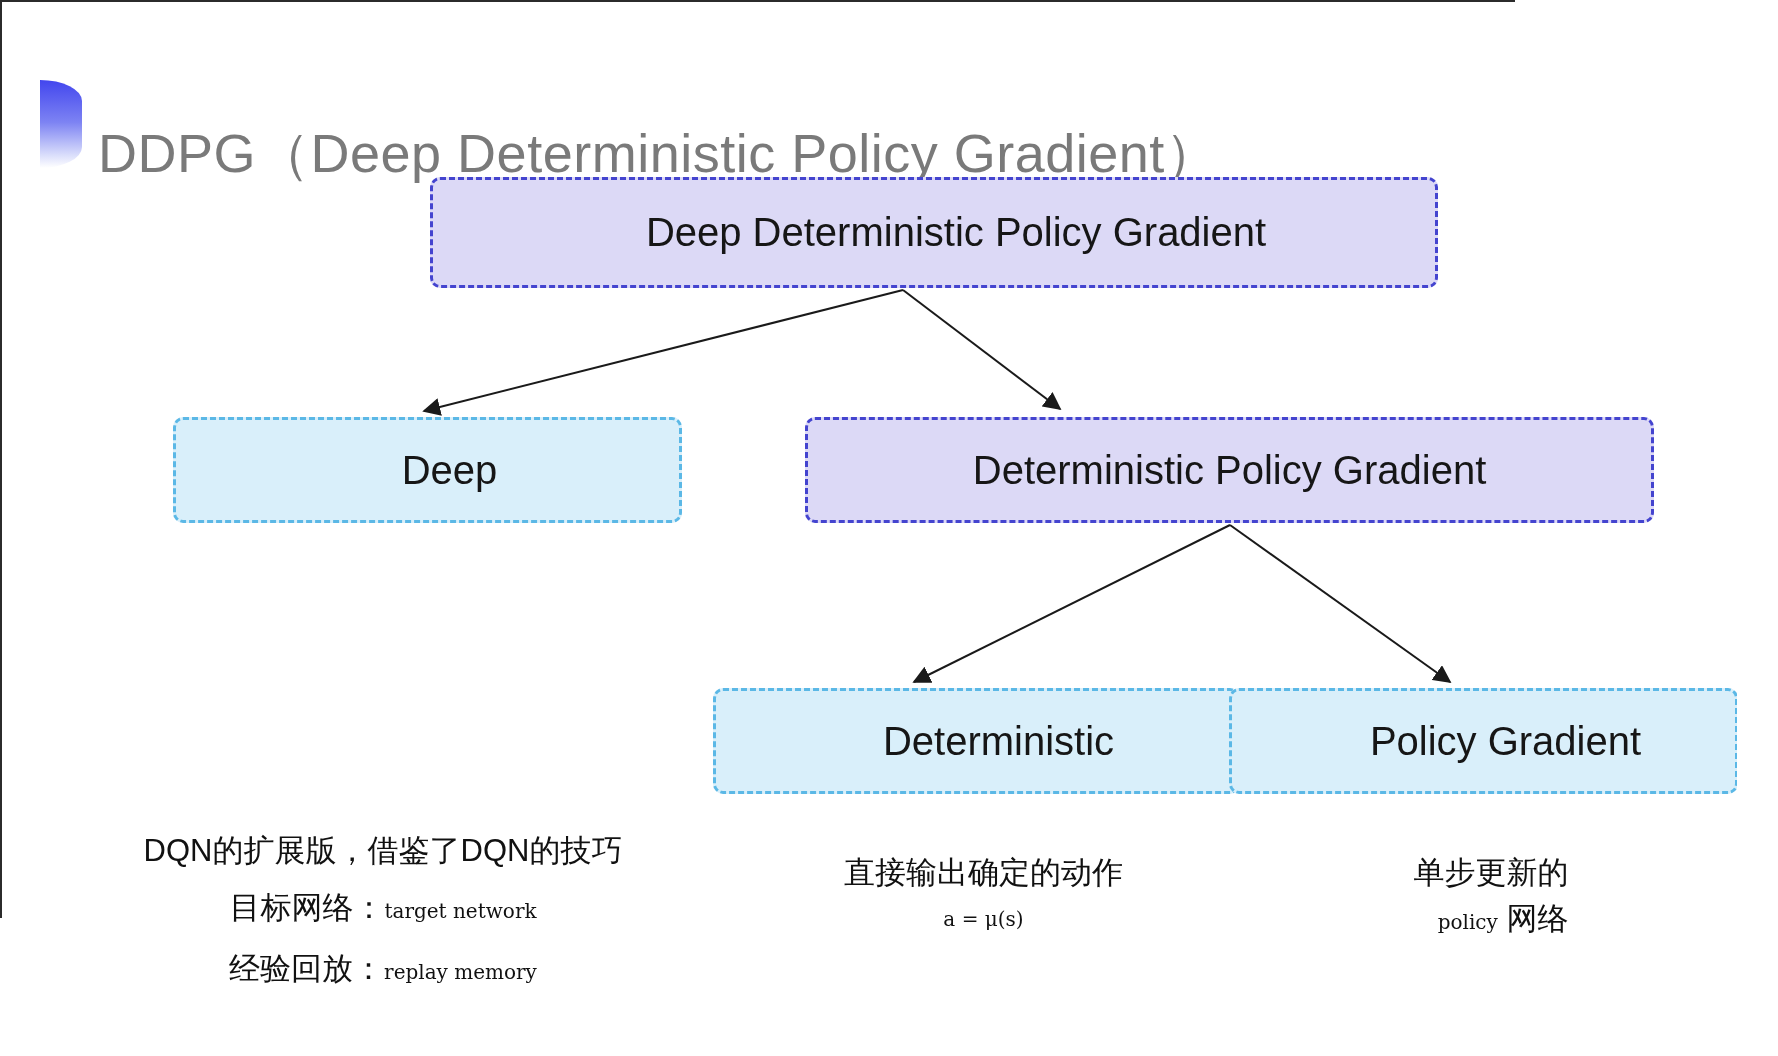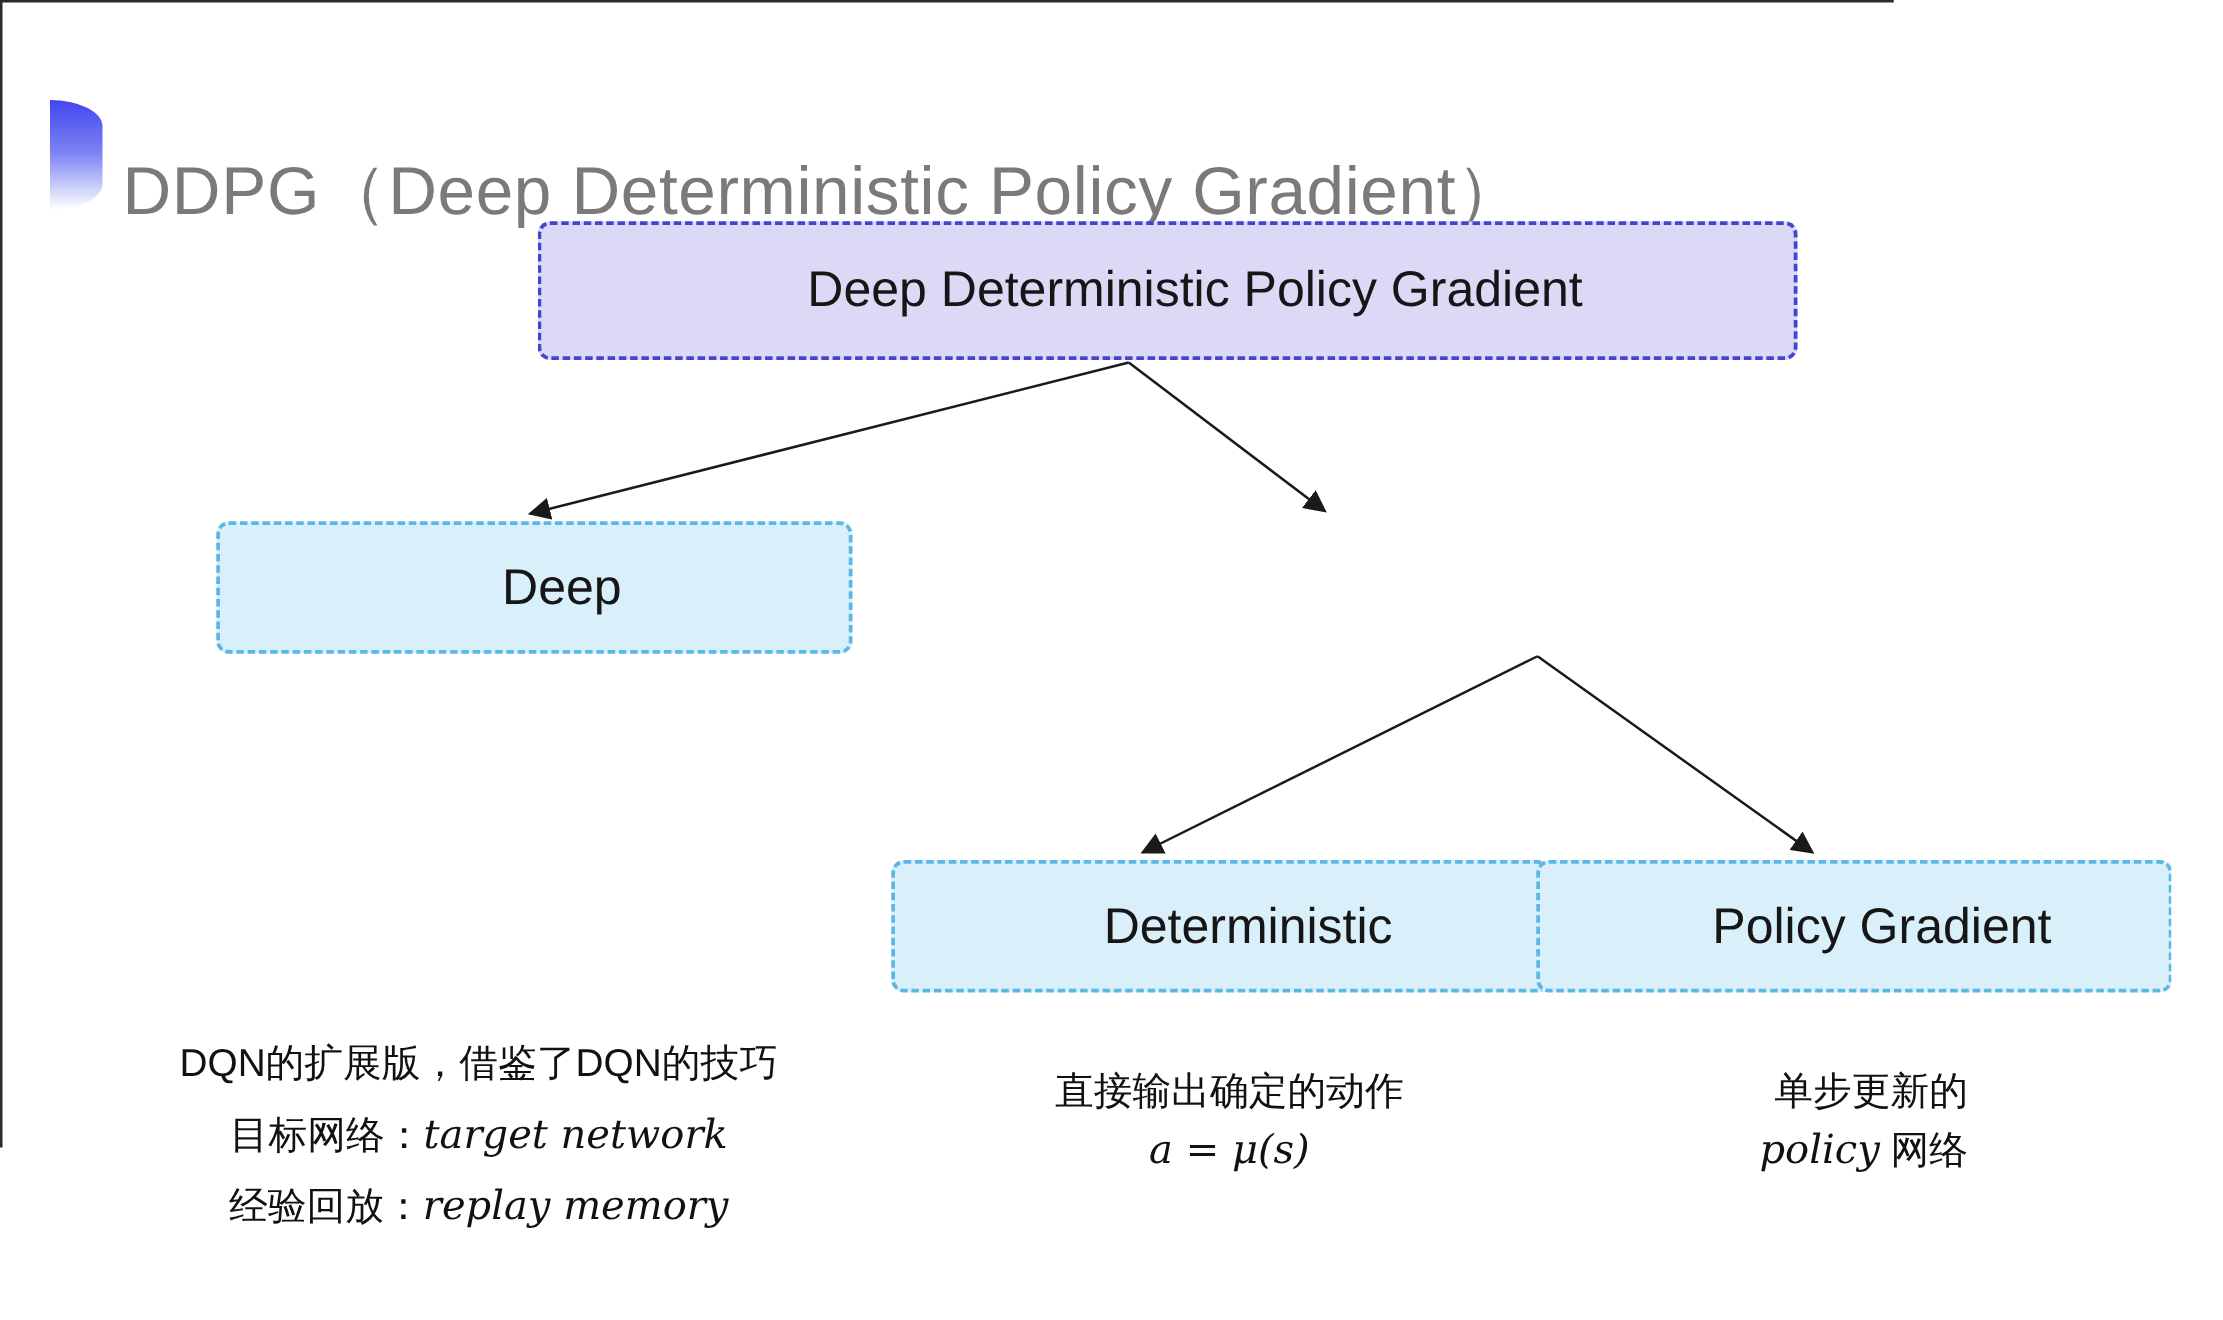--- a/index.html
+++ b/index.html
@@ -48,21 +48,21 @@
   }
   .note .ln{display:block;}
   .note-deep{left:383px;top:822px;}
   .note-deep .ln{line-height:57px;}
   .note-det{left:975px;top:850px;}
   .note-det .ln{line-height:46px;margin-left:17px;}
   .note-pg{left:1491px;top:850px;}
   .note-pg .ln{line-height:46px;text-align:right;}
   .serif-it{
     font-family:"DejaVu Serif","Liberation Serif",serif;
-    font-style:italic;font-size:32px;
+    font-size:20px;
   }
 </style>
 </head>
 <body>
 
 <div id="canvas">
 
   <div class="edge-top"></div>
   <div class="edge-left"></div>
 
@@ -80,20 +80,21 @@
       <line x1="903" y1="290" x2="1060" y2="409" marker-end="url(#ah)"></line>
       <line x1="1230" y1="525" x2="914" y2="682" marker-end="url(#ah)"></line>
       <line x1="1230" y1="525" x2="1450" y2="682" marker-end="url(#ah)"></line>
     </g>
   </svg>
 
   <div id="node-root" class="node purple">Deep Deterministic Policy Gradient</div>
 
   <div id="node-deep" class="node cyan">Deep</div>
 
+  <div id="node-dpg" class="node purple">Deterministic Policy Gradient</div>
 
   <div id="node-det" class="node cyan">Deterministic</div>
 
   <div id="node-pg" class="node cyan">Policy Gradient</div>
 
   <div class="note note-deep">
     <span class="ln">DQN的扩展版，借鉴了DQN的技巧</span>
     <span class="ln"><span>目标网络：</span><span class="serif-it">target network</span></span>
     <span class="ln"><span>经验回放：</span><span class="serif-it">replay memory</span></span>
   </div>

